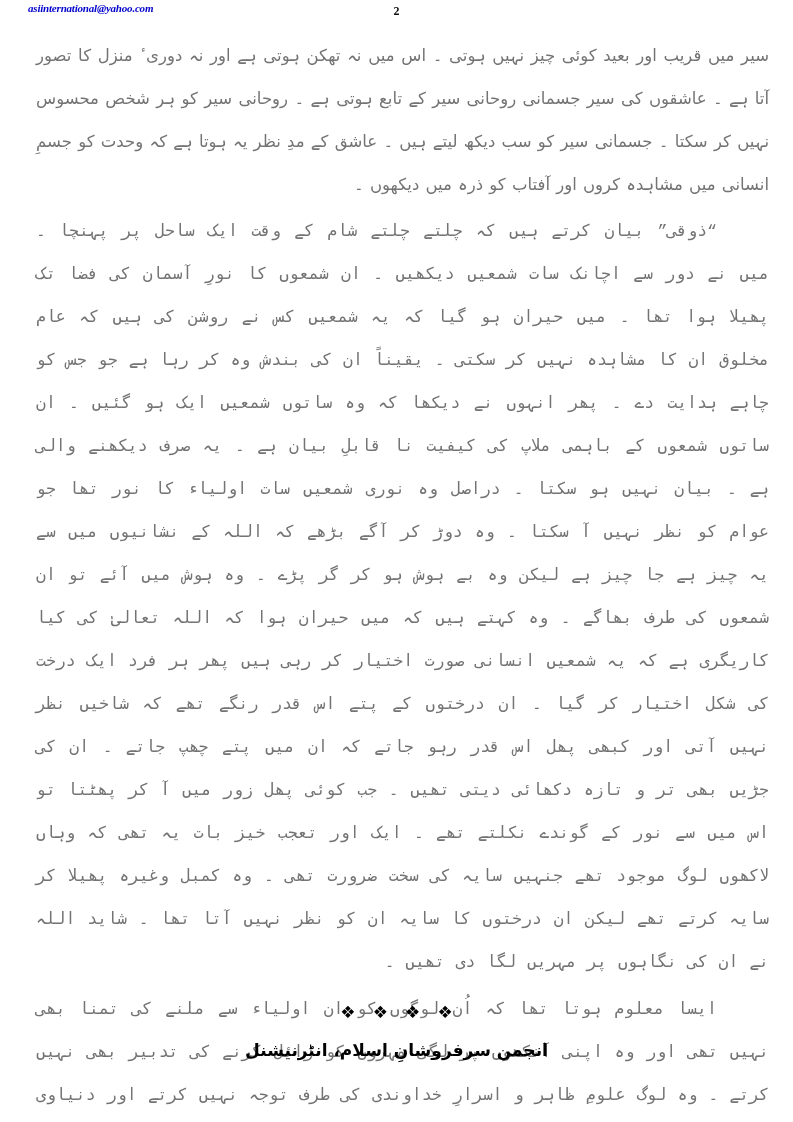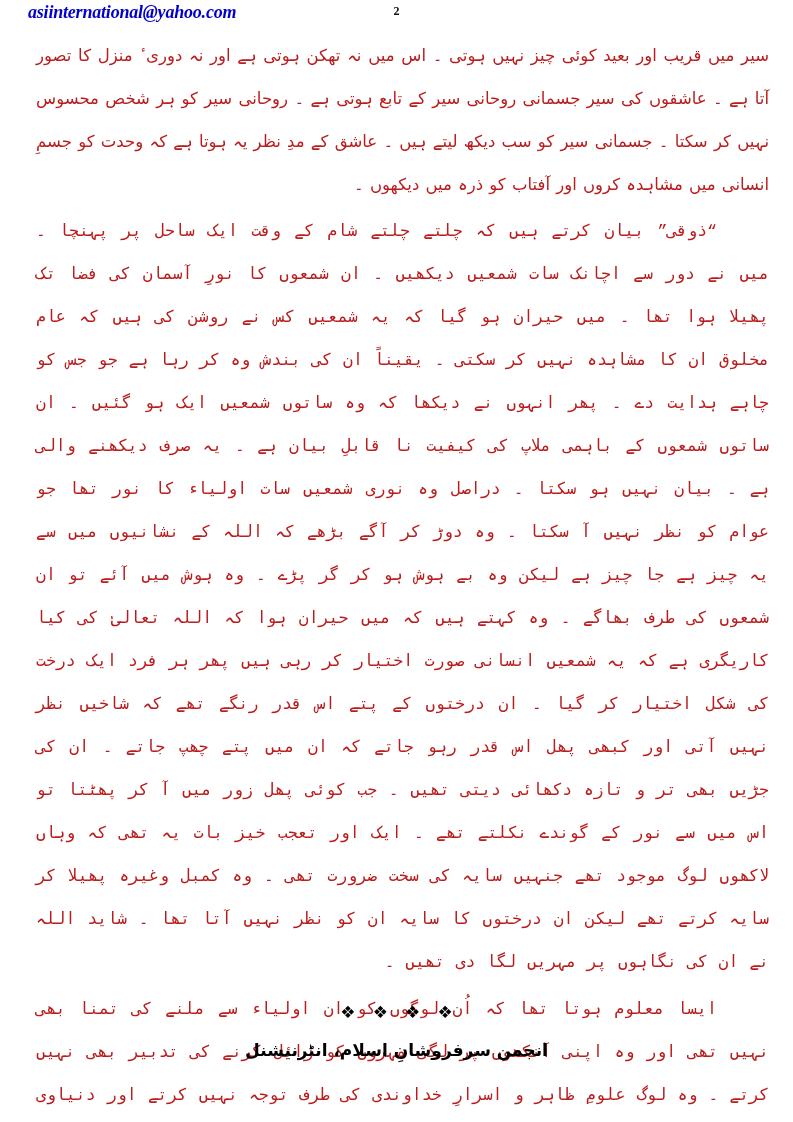--- a/index.html
+++ b/index.html
@@ -27,21 +27,21 @@
   
   .header-email {
     position: absolute;
     top: 2px;
     left: 28px;
     direction: ltr;
     text-align: left;
     font-family: "Liberation Serif", "DejaVu Serif", serif;
     font-style: italic;
     font-weight: bold;
-    font-size: 18px;
+    font-size: 11px;
     letter-spacing: -0.2px;
     color: #0000cc;
     white-space: nowrap;
   }
 
   .page-number {
     position: absolute;
     top: 4px;
     left: 0;
     width: 793px;
@@ -64,21 +64,21 @@
     text-align-last: justify;
   }
 
   .para {
     direction: rtl;
     text-align: justify;
     text-align-last: right;
     font-family: "DejaVu Sans", "Liberation Sans", sans-serif;
     font-size: 16.5px;
     line-height: 43px;
-    color: #b91c1c;
+    color: #737373;
     margin: 0 0 4px 12px;
     word-spacing: 1px;
     text-justify: inter-word;
   }
   .para.indent {
     text-indent: 52px;
     font-family: Liberation Mono, monospace;
   }
 
   

